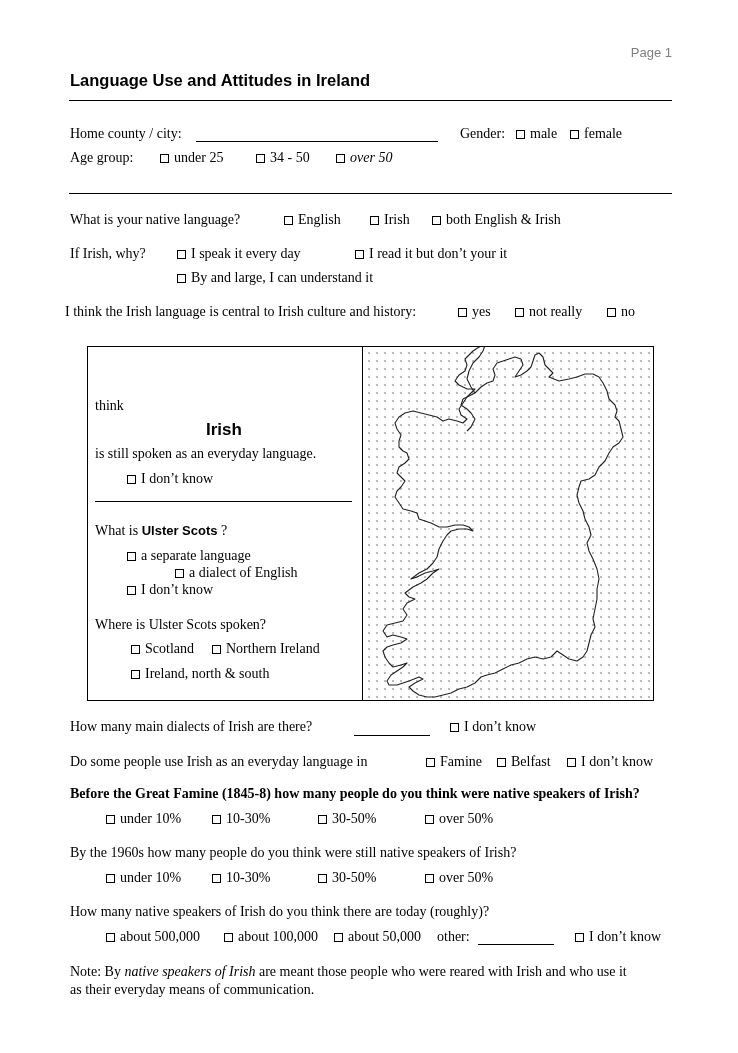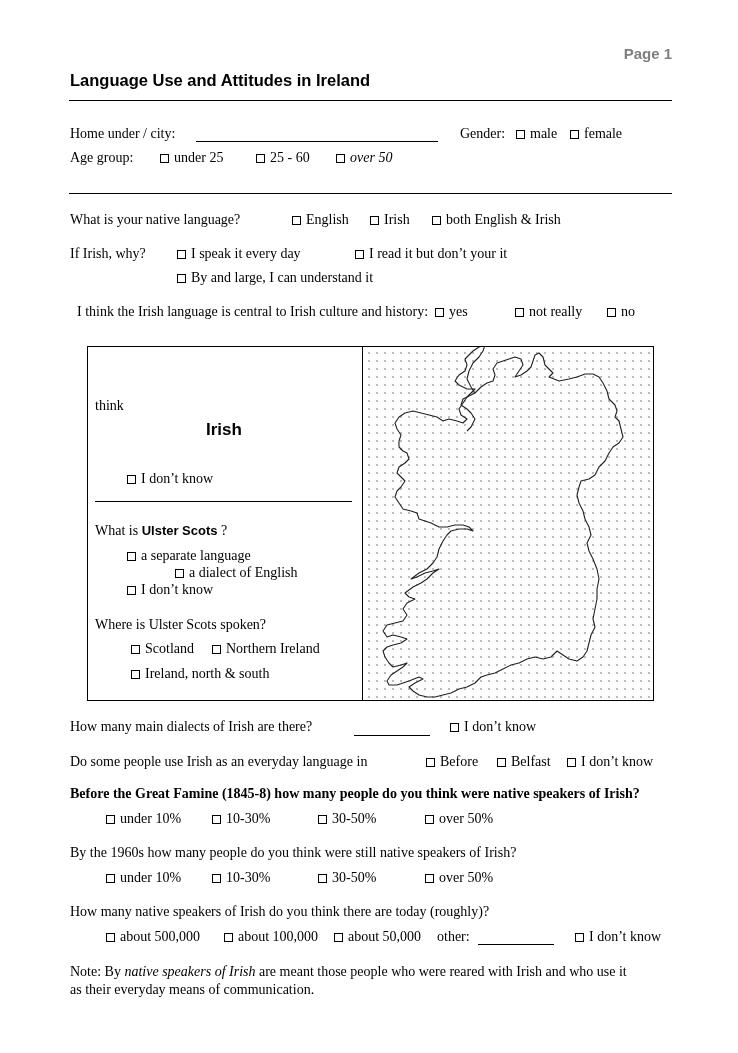--- a/index.html
+++ b/index.html
@@ -1,71 +1,72 @@
 <!DOCTYPE html>
 <html><head>
 <meta charset="utf-8">
 <style>
   html, body { margin:0; padding:0; background:#ffffff; }
   body { width:738px; height:1053px; position:relative; overflow:hidden;
          font-family:"Liberation Serif", "DejaVu Serif", serif; font-size:14px; color:#000; }
   .abs { position:absolute; white-space:nowrap; }
   .sans { font-family:"Liberation Sans", "DejaVu Sans", sans-serif; }
-  .page-num { right:66px; top:45px; font-size:15px; font-weight:bold; color:#808080;margin-left:15px; }
+  .page-num { right:66px; top:45px; font-size:13px; font-weight:normal; color:#808080;margin-left:15px; }
   .title { left:70px; top:71px; font-size:16.5px; font-weight:bold; }
   .rule { position:absolute; left:69px; width:603px; height:0; border-top:1.3px solid #000; }
   .cb { display:inline-block; width:9px; height:9px; border:1.3px solid #000; margin-right:5px; vertical-align:-1px; box-sizing:border-box; background:#fff; cursor:pointer; }
   .opt { position:absolute; white-space:nowrap; cursor:pointer; }
   .blank { position:absolute; height:0; border-top:1px solid #000; }
   .box { position:absolute; left:87px; top:346px; width:567px; height:355px; border:1.4px solid #000; box-sizing:border-box; }
   .divider-v { position:absolute; left:274px; top:0; width:0; height:100%; border-left:1.2px solid #000; }
   .map-area { position:absolute; left:275px; top:0; right:0; bottom:0;
               background-image: radial-gradient(circle, #b8b8b8 0.7px, transparent 0.9px);
               background-size:8px 8px; background-position:2px 2px; }
   .inner-rule { position:absolute; left:7px; width:257px; height:0; border-top:1.2px solid #000; top:154px; }
   em { font-style:italic; }
 </style>
 </head>
 <body>
 
 <div class="abs sans page-num">Page 1</div>
 <div class="abs sans title">Language Use and Attitudes in Ireland</div>
 <div class="rule" style="top:100px;"></div>
 
-<div class="abs" style="left:70px;top:126px;">Home under / city:</div>
+<div class="abs" style="left:70px;top:126px;">Home county / city:</div>
 <div class="blank" style="left:196px;top:141px;width:242px;"></div>
 <div class="abs" style="left:460px;top:126px;">Gender:</div>
 <div class="opt" style="left:516px;top:126px;"><span class="cb"></span><span>male</span></div>
 <div class="opt" style="left:570px;top:126px;"><span class="cb"></span><span>female</span></div>
 
 <div class="abs" style="left:70px;top:150px;">Age group:</div>
 <div class="opt" style="left:160px;top:150px;"><span class="cb"></span><span>under 25</span></div>
-<div class="opt" style="left:256px;top:150px;"><span class="cb"></span><span>25 - 60</span></div>
+<div class="opt" style="left:256px;top:150px;"><span class="cb"></span><span>34 - 50</span></div>
 <div class="opt" style="left:336px;top:150px;font-style:italic;"><span class="cb"></span><span>over 50</span></div>
 
 <div class="rule" style="top:193px;"></div>
 
 <div class="abs" style="left:70px;top:212px;">What is your native language?</div>
-<div class="opt" style="left:284px;top:212px;margin-left:8px;"><span class="cb"></span><span>English</span></div>
+<div class="opt" style="left:284px;top:212px;"><span class="cb"></span><span>English</span></div>
 <div class="opt" style="left:370px;top:212px;"><span class="cb"></span><span>Irish</span></div>
 <div class="opt" style="left:432px;top:212px;"><span class="cb"></span><span>both English &amp; Irish</span></div>
 
 <div class="abs" style="left:70px;top:246px;">If Irish, why?</div>
 <div class="opt" style="left:177px;top:246px;"><span class="cb"></span><span>I speak it every day</span></div>
 <div class="opt" style="left:355px;top:246px;"><span class="cb"></span><span>I read it but don’t your it</span></div>
 <div class="opt" style="left:177px;top:270px;"><span class="cb"></span><span>By and large, I can understand it</span></div>
 
-<div class="abs" style="left:77px;top:304px;">I think the Irish language is central to Irish culture and history:</div>
-<div class="opt" style="left:435px;top:304px;"><span class="cb"></span><span>yes</span></div>
+<div class="abs" style="left:65px;top:304px;">I think the Irish language is central to Irish culture and history:</div>
+<div class="opt" style="left:458px;top:304px;"><span class="cb"></span><span>yes</span></div>
 <div class="opt" style="left:515px;top:304px;"><span class="cb"></span><span>not really</span></div>
 <div class="opt" style="left:607px;top:304px;"><span class="cb"></span><span>no</span></div>
 
 <div class="box">
   <div class="abs" style="left:7px;top:51px;">think</div>
   <div class="abs sans" style="left:118px;top:73px;font-size:17px;font-weight:bold;">Irish</div>
+  <div class="abs" style="left:7px;top:99px;">is still spoken as an everyday language.</div>
   <div class="opt" style="left:39px;top:124px;"><span class="cb"></span><span>I don’t know</span></div>
   <div class="inner-rule"></div>
 
   <div class="abs" style="left:7px;top:176px;"><span>What is</span> <b class="sans" style="font-size:13px;">Ulster Scots</b> <span>?</span></div>
   <div class="opt" style="left:39px;top:201px;"><span class="cb"></span><span>a separate language</span></div>
   <div class="opt" style="left:39px;top:218px;padding-left:48px;"><span class="cb"></span><span>a dialect of English</span></div>
   <div class="opt" style="left:39px;top:235px;"><span class="cb"></span><span>I don’t know</span></div>
 
   <div class="abs" style="left:7px;top:270px;">Where is Ulster Scots spoken?</div>
   <div class="opt" style="left:43px;top:294px;"><span class="cb"></span><span>Scotland</span></div>
@@ -79,21 +80,21 @@
       <path fill="none" stroke="#222" stroke-width="1.1" stroke-linejoin="round" d="M122,-2 L120,4 L116,10 L110,16 L106,24 L104,32 L108,40 L112,46 L100,52 L98,58 L104,62 L108,66 L112,72 L108,80 L104,84 M112,46 L118,40 L124,36 L130,34 L132,28 L130,22 L134,16 L140,14 L146,12 L152,10 L158,12 L160,18 L156,24 L152,30 L158,28 L164,24 L168,20 L170,14 L172,8 L176,6 L180,10 L182,18"></path>
     </svg>
   </div>
 </div>
 
 <div class="abs" style="left:70px;top:719px;">How many main dialects of Irish are there?</div>
 <div class="blank" style="left:354px;top:735px;width:76px;"></div>
 <div class="opt" style="left:450px;top:719px;"><span class="cb"></span><span>I don’t know</span></div>
 
 <div class="abs" style="left:70px;top:754px;">Do some people use Irish as an everyday language in</div>
-<div class="opt" style="left:426px;top:754px;"><span class="cb"></span><span>Before</span></div>
+<div class="opt" style="left:426px;top:754px;"><span class="cb"></span><span>Famine</span></div>
 <div class="opt" style="left:497px;top:754px;"><span class="cb"></span><span>Belfast</span></div>
 <div class="opt" style="left:567px;top:754px;"><span class="cb"></span><span>I don’t know</span></div>
 
 <div class="abs" style="left:70px;top:786px;font-weight:bold;">Before the Great Famine (1845-8) how many people do you think were native speakers of Irish?</div>
 <div class="opt" style="left:106px;top:811px;"><span class="cb"></span><span>under 10%</span></div>
 <div class="opt" style="left:212px;top:811px;"><span class="cb"></span><span>10-30%</span></div>
 <div class="opt" style="left:318px;top:811px;"><span class="cb"></span><span>30-50%</span></div>
 <div class="opt" style="left:425px;top:811px;"><span class="cb"></span><span>over 50%</span></div>
 
 <div class="abs" style="left:70px;top:845px;">By the 1960s how many people do you think were still native speakers of Irish?</div>

